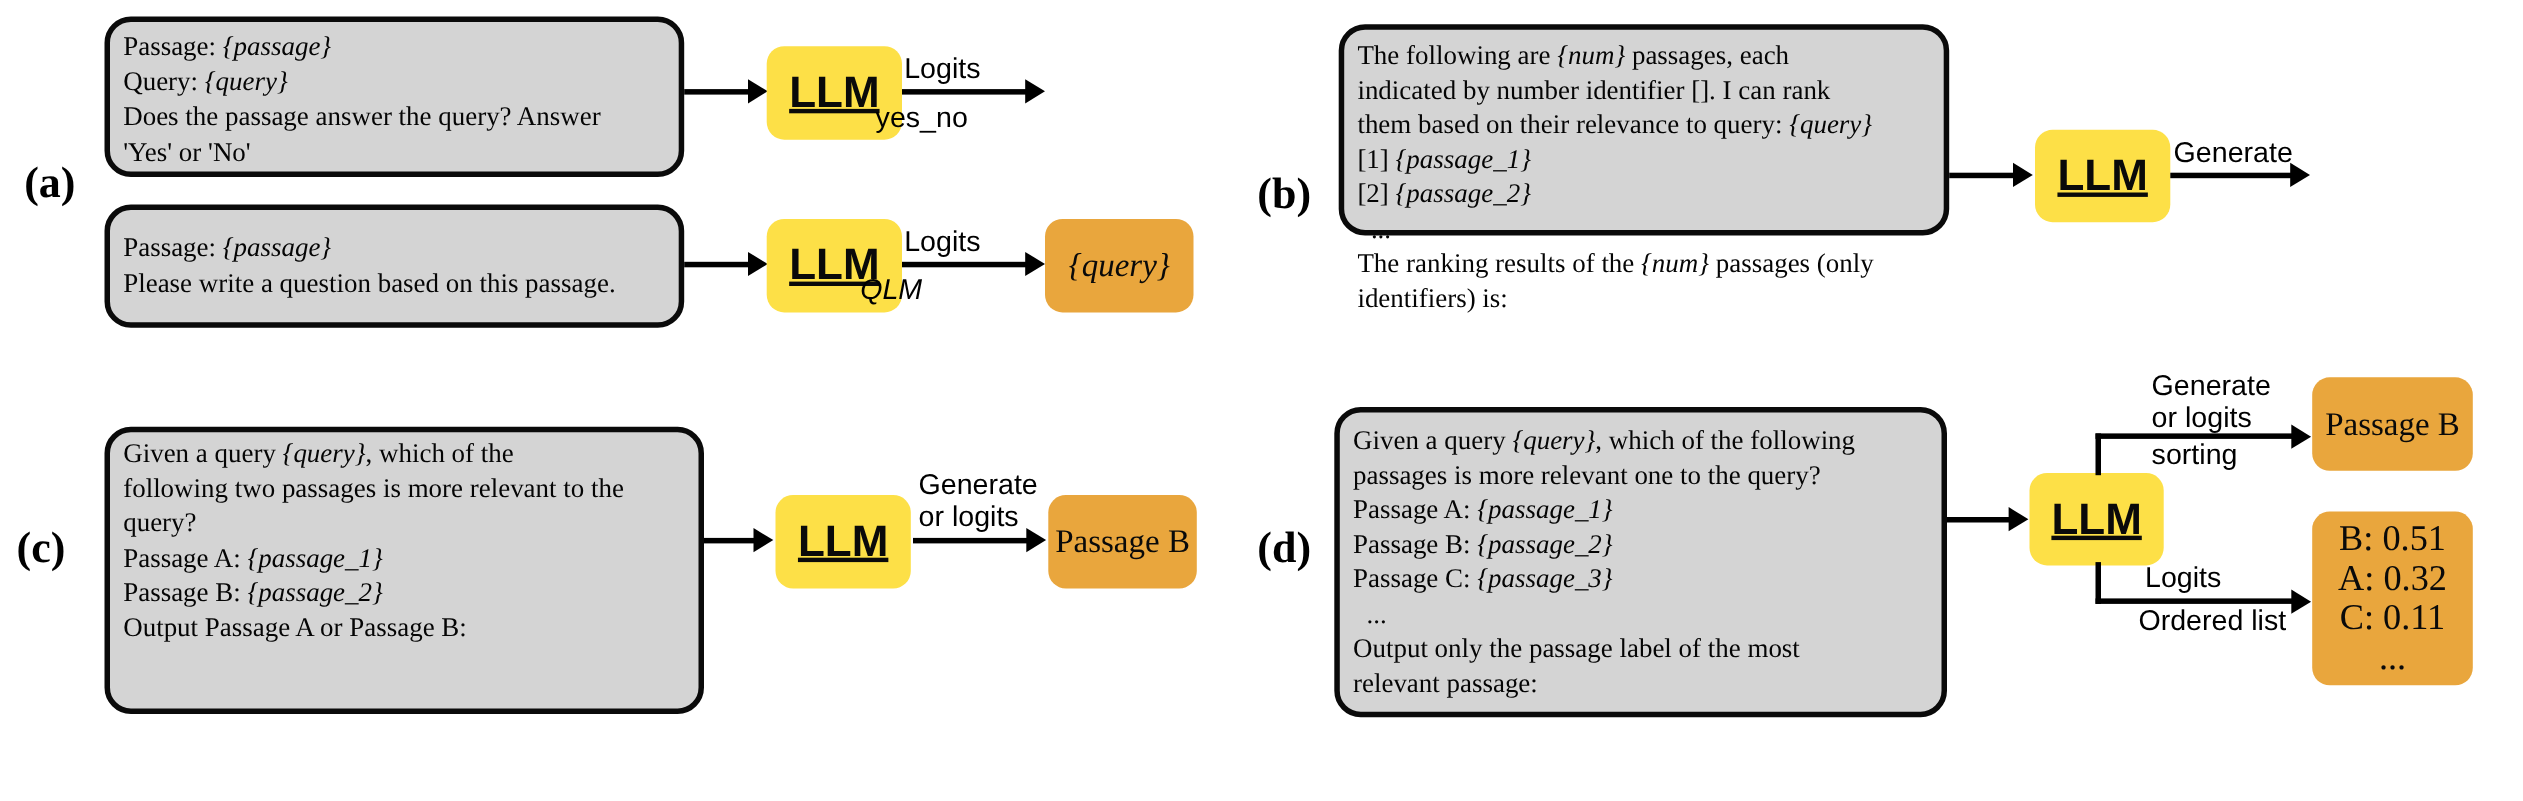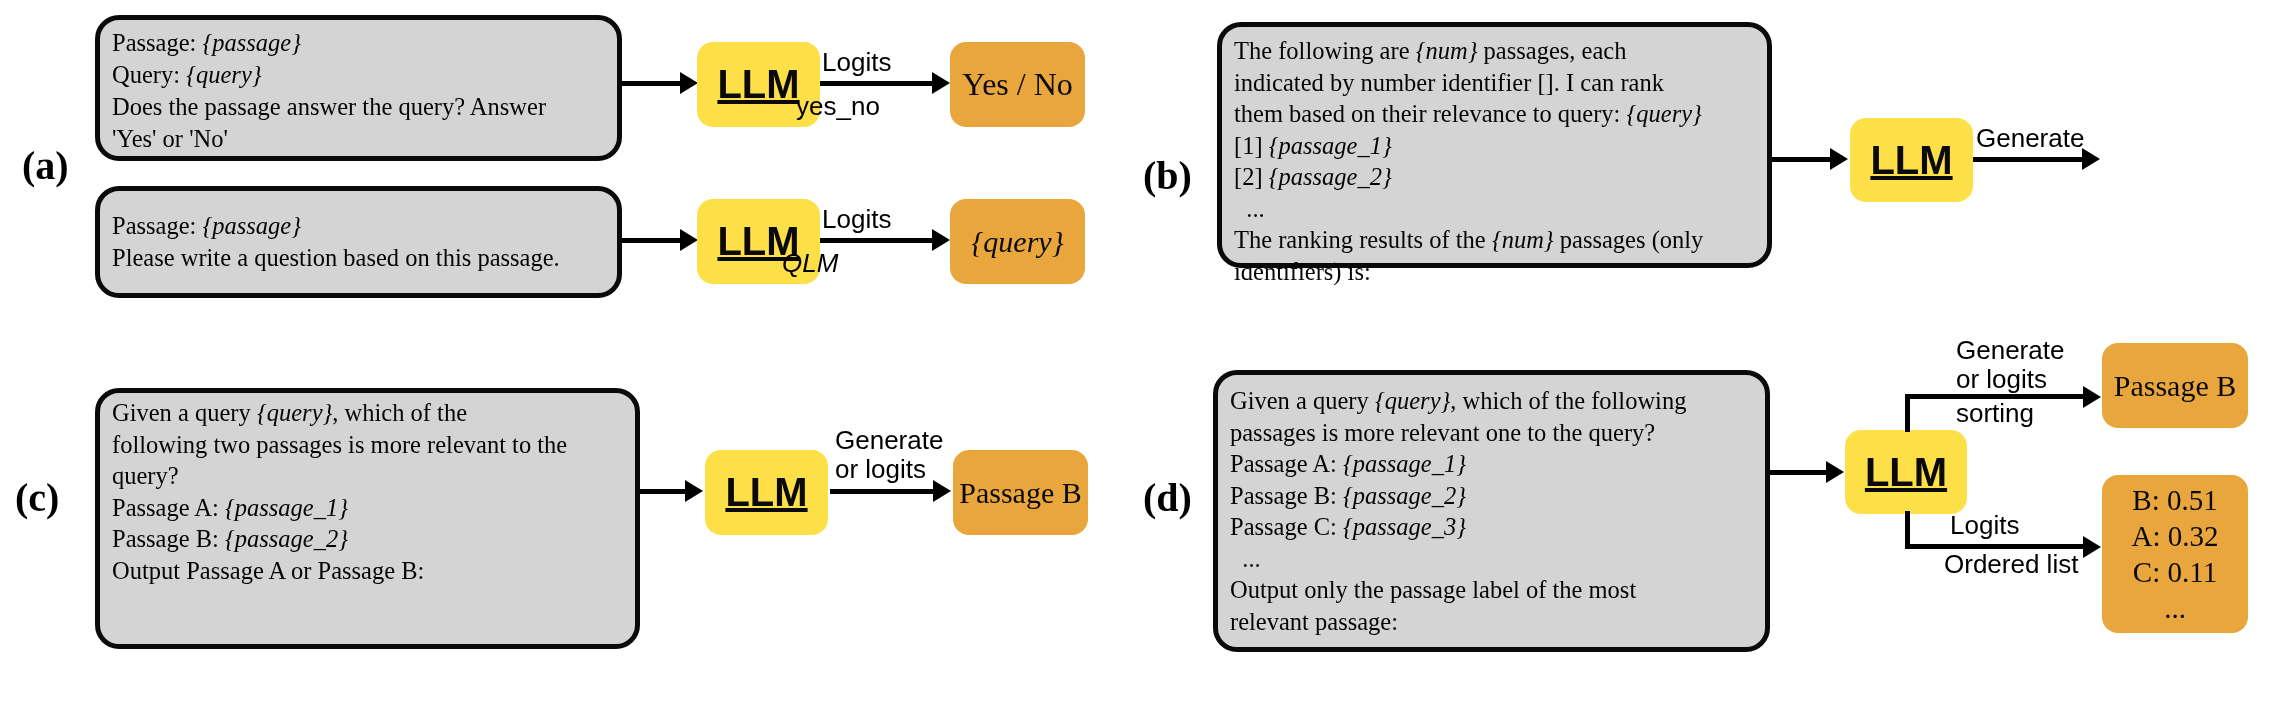--- a/index.html
+++ b/index.html
@@ -47,39 +47,38 @@
 Does the passage answer the query? Answer
 'Yes' or 'No'</div>
   </div>
   <div class="line" style="left:622px;top:81px;width:60px;height:5px;"></div>
   <div class="ah" style="left:680px;top:72px;"></div>
   <div class="llm" style="left:697px;top:42px;width:123px;height:85px;">LLM</div>
   <div class="lbl" style="left:822px;top:48px;width:110px;">Logits</div>
   <div class="line" style="left:820px;top:81px;width:114px;height:5px;"></div>
   <div class="ah" style="left:932px;top:72px;"></div>
   <div class="lbl" style="left:796px;top:92px;width:110px;">yes_no</div>
-  <div class="orange" style="left:950px;top:42px;width:135px;height:85px;font-size:32px;">Yes / No</div>
 
   <div class="gray" style="left:95px;top:186px;width:527px;height:112px;display:flex;align-items:center;padding:0 4px 0 12px;">
     <div class="prompt lh32">Passage: <i>{passage}</i>
 Please write a question based on this passage.</div>
   </div>
   <div class="line" style="left:622px;top:238px;width:60px;height:5px;"></div>
   <div class="ah" style="left:680px;top:229px;"></div>
   <div class="llm" style="left:697px;top:199px;width:123px;height:85px;">LLM</div>
   <div class="lbl" style="left:822px;top:205px;width:110px;">Logits</div>
   <div class="line" style="left:820px;top:238px;width:114px;height:5px;"></div>
   <div class="ah" style="left:932px;top:229px;"></div>
   <div class="lbl" style="left:782px;top:249px;width:110px;font-style:italic;">QLM</div>
   <div class="orange" style="left:950px;top:199px;width:135px;height:85px;font-size:30px;">
       <i>{query}</i>
     </div>
 
   <div class="pl" style="left:1143px;top:152px;">(b)</div>
-  <div class="gray" style="left:1217px;top:22px;width:555px;height:246px;padding:8px 4px 0 12px;">
+  <div class="gray" style="left:1217px;top:22px;width:555px;height:192px;padding:8px 4px 0 12px;">
     <div class="prompt lh315">The following are <i>{num}</i> passages, each
 indicated by number identifier []. I can rank
 them based on their relevance to query: <i>{query}</i>
 [1] <i>{passage_1}</i>
 [2] <i>{passage_2}</i>
 &nbsp;&nbsp;...
 The ranking results of the <i>{num}</i> passages (only
 identifiers) is:</div>
   </div>
   <div class="line" style="left:1772px;top:157px;width:60px;height:5px;"></div>
@@ -128,19 +127,19 @@
   <div class="lbl" style="left:1956px;top:336px;width:122px;">Generate
 or logits</div>
   <div class="lbl" style="left:1956px;top:399px;width:122px;">sorting</div>
   <div class="orange" style="left:2102px;top:343px;width:146px;height:85px;font-size:30px;">Passage B</div>
 
   <div class="line" style="left:1905px;top:511px;width:5px;height:38px;"></div>
   <div class="line" style="left:1905px;top:544px;width:180px;height:5px;"></div>
   <div class="ah" style="left:2083px;top:536px;"></div>
   <div class="lbl" style="left:1950px;top:511px;width:122px;">Logits</div>
   <div class="lbl" style="left:1944px;top:550px;width:140px;">Ordered list</div>
-  <div class="orange prompt" style="left:2102px;top:475px;width:146px;height:158px;font-size:29px;line-height:36px;">B: 0.51
+  <div class="orange prompt" style="left:2102px;top:465px;width:146px;height:158px;font-size:33px;line-height:36px;">B: 0.51
 A: 0.32
 C: 0.11
 ...</div>
 
 
 </div>
 
 </body></html>

